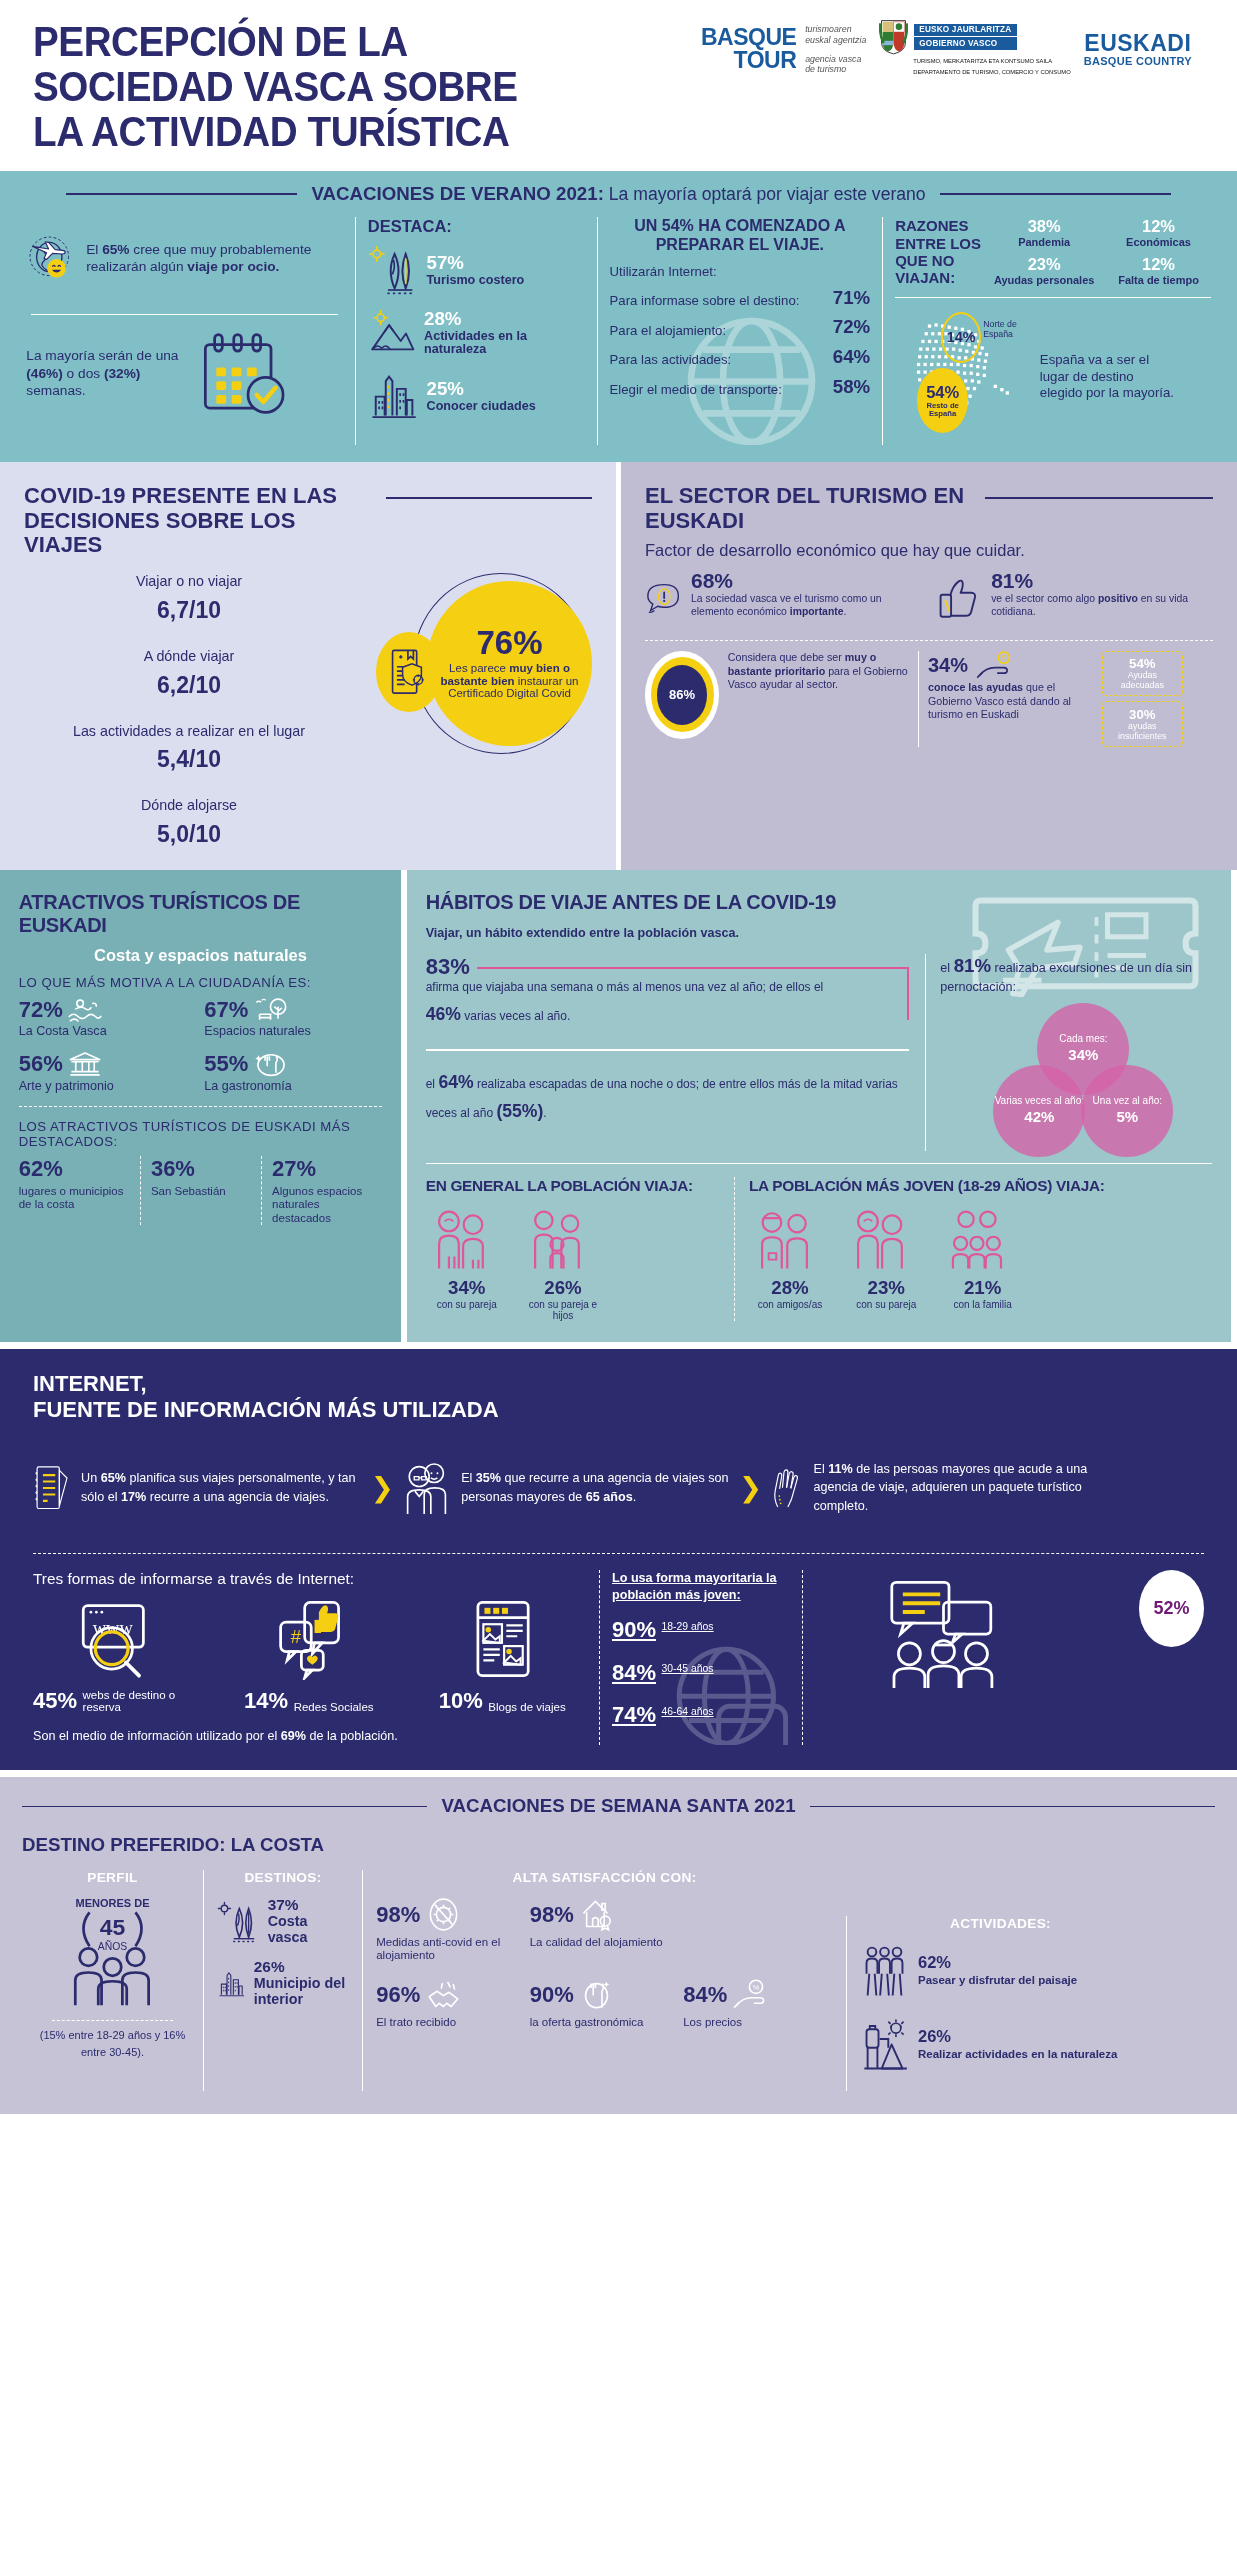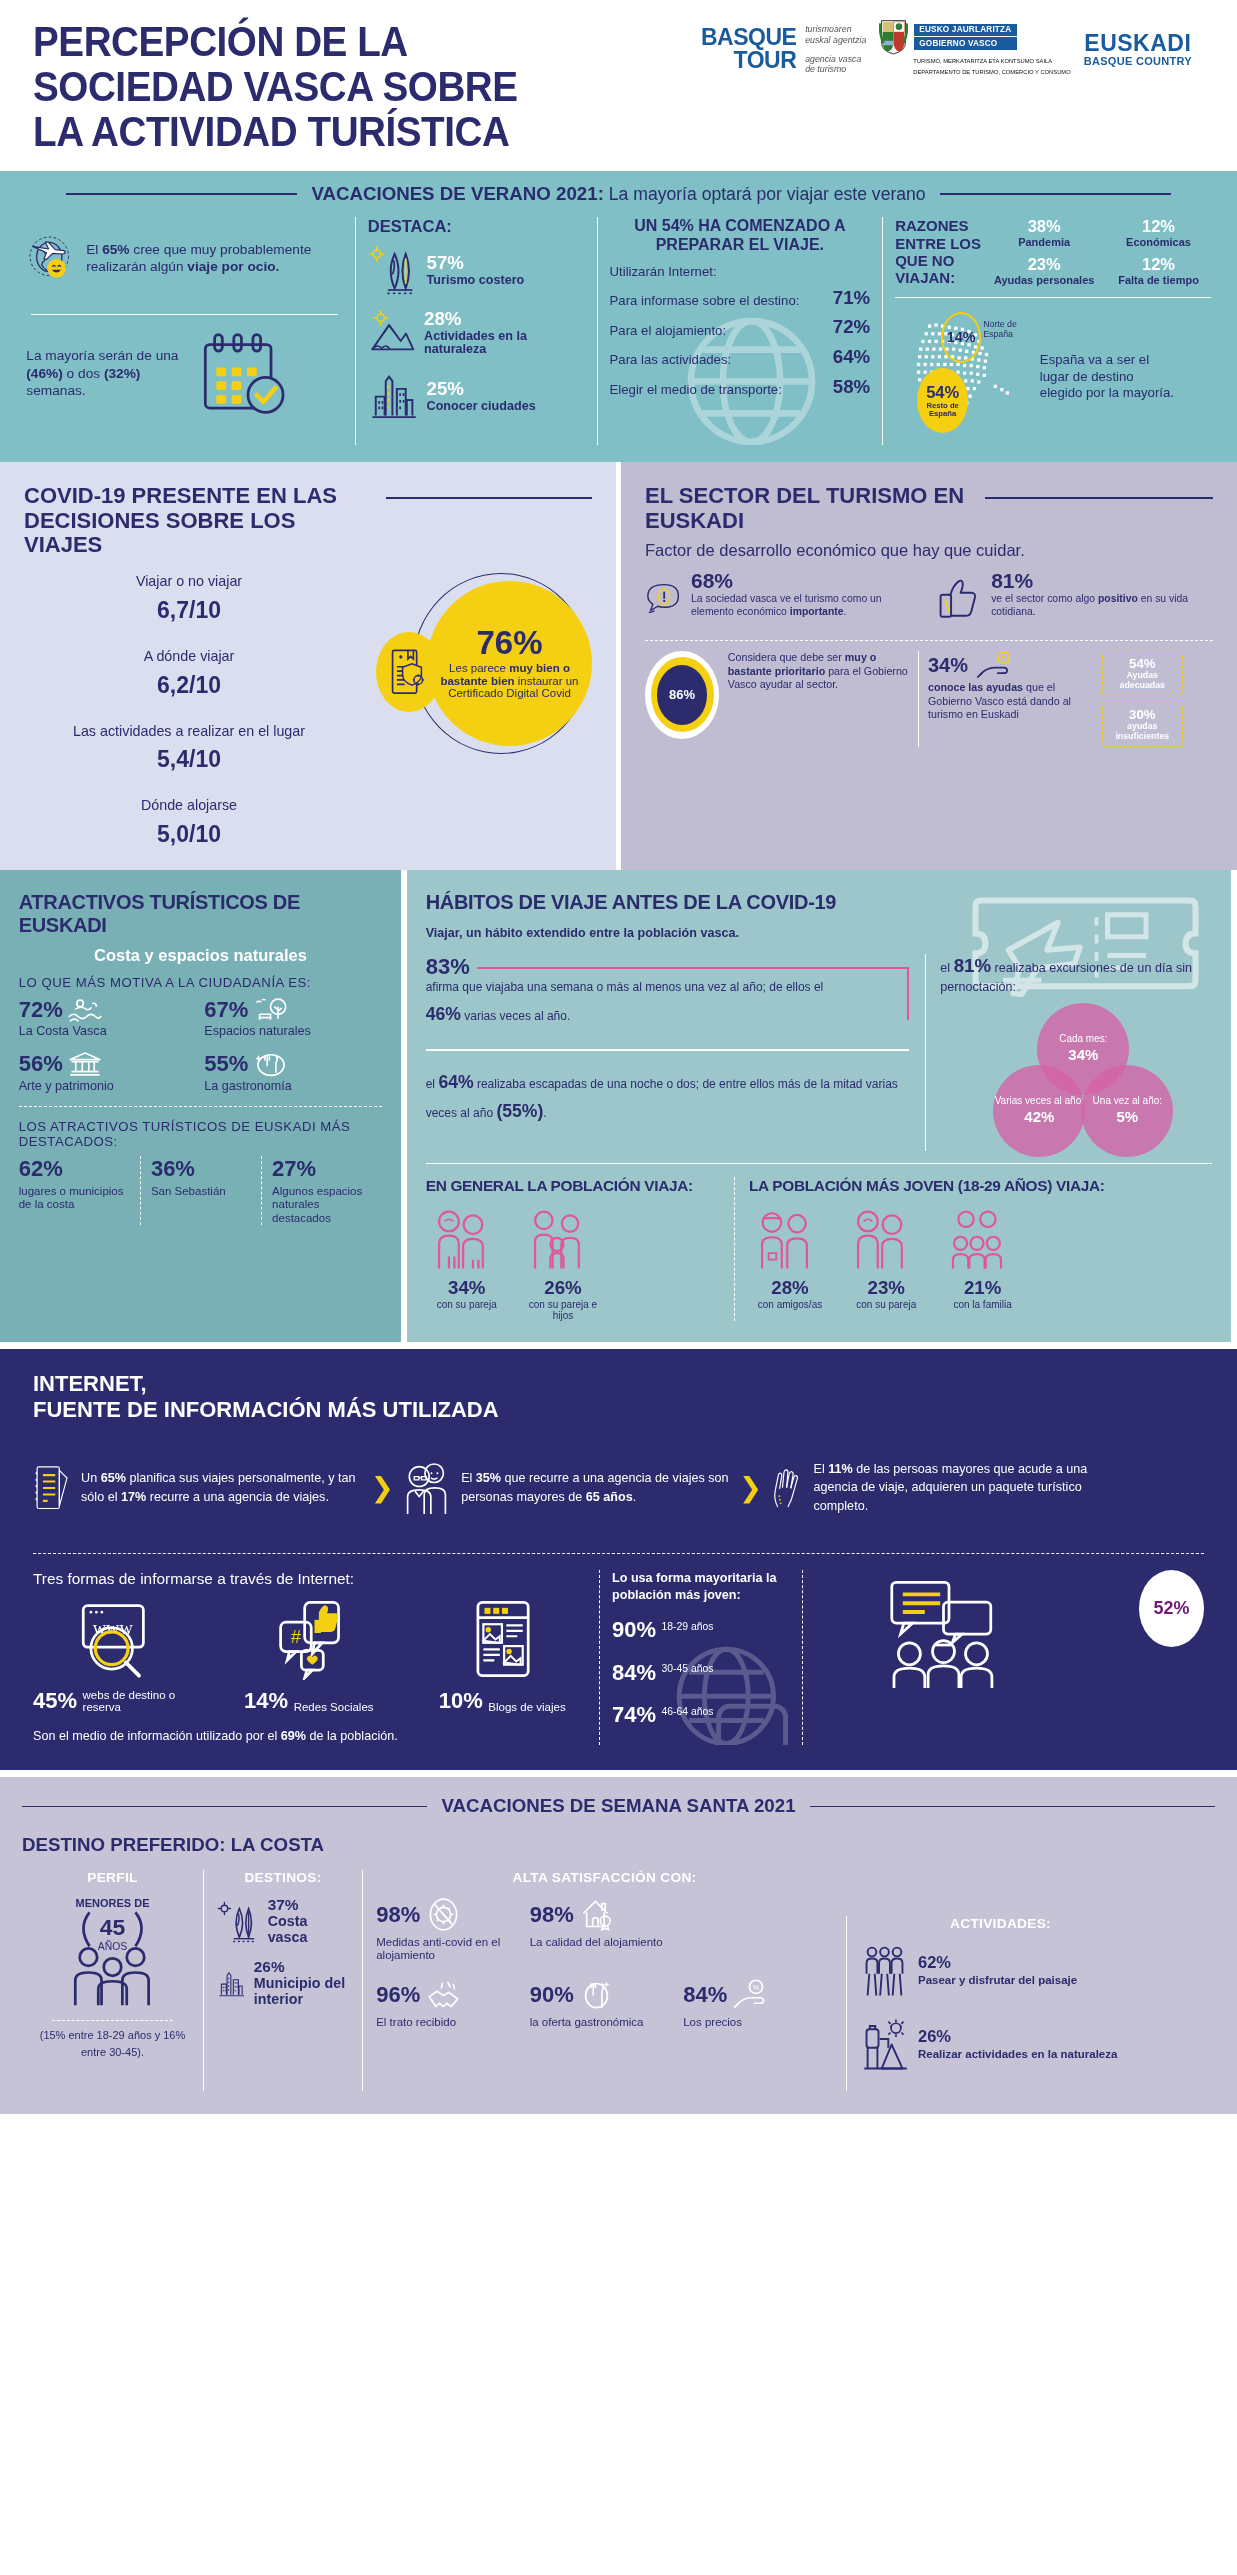--- a/index.html
+++ b/index.html
@@ -121,21 +121,21 @@
   .sb-txt { font-size:10.7px; line-height:1.28; width:181px; }
   .sb-txt b { font-weight:800; }
   .vdiv { width:1.6px; background:#fff; align-self:stretch; }
   .sb-mid { width:165px; }
   .sb-mid .n { font-size:20px; font-weight:800; font-family:"Liberation Sans Narrow","Liberation Sans",sans-serif; }
   .sb-mid .t { font-size:10.7px; line-height:1.28; }
   .sb-mid .t b { font-weight:800; }
   .boxes { display:flex; flex-direction:column; gap:5.5px; }
   .ybox { border:1.6px dashed #f5cf12; border-radius:4.4px; padding:4.4px 7.7px; text-align:center; width:81px; }
   .ybox .n { font-size:13.2px; font-weight:800; color:#fff; font-family:"Liberation Sans Narrow","Liberation Sans",sans-serif; }
-  .ybox .t { font-size:8.8px; line-height:1.1; color:#fff; font-weight:700; }
+  .ybox .t { font-size:8.8px; line-height:1.1; color:#fff; font-weight:400; }
 
   
   .row3 { display:flex; }
   .atr-card { width:401px; background:#79b0b5; padding:21px 18.7px; }
   .hab-card { width:830px; background:#9dc6ca; padding:21px 18.7px; border-left:6.6px solid #fff; }
 
   .atr-title { font-size:20px; line-height:1.12; font-weight:800; }
   .atr-sub { font-size:16.5px; font-weight:800; color:#fff; text-align:center; margin:10px 0 10px 0; }
   .atr-kicker { font-size:13.2px; letter-spacing:0.5px; line-height:1.18; margin-bottom:6.6px; }
   .atr-grid { display:grid; grid-template-columns:1fr 1fr; gap:13.2px 7.7px; }
@@ -186,21 +186,21 @@
   .net { background:#2b2b6e; color:#fff; padding:22px 33px 25px 33px; border-top:7.7px solid #fff; }
   .net-title { font-size:22px; line-height:1.16; font-weight:800; color:#fff; font-family:"Liberation Sans Narrow","Liberation Sans",sans-serif; }
   .net-row { display:flex; align-items:center; gap:7.7px; margin-top:18.7px; }
   .net-it { display:flex; align-items:center; gap:10px; width:330px; }
   .net-it .t { font-size:12.6px; line-height:1.45; }
   .net-it .t b { font-weight:800; }
   .chev { font-size:27.5px; color:#f5cf12; font-weight:300; }
   .net-dash { border-top:1.6px dashed #fff; margin:18.7px 0 16.5px 0; }
   .net-low { display:flex; }
   .nl1 { width:566px; padding-right:14.3px; }
-  .nl2 { width:203px; padding:0 12px; border-left:1.6px dashed #fff; }
+  .nl2 { width:203px; padding:0 12px; border-left:1.6px dashed #fff;text-decoration:underline; }
   .nl3 { flex:1; padding-left:14.3px; border-left:1.6px dashed #fff; position:relative; }
   .nl1 h4 { font-size:15.4px; font-weight:400; margin-bottom:10px; }
   .three { display:flex; gap:14.3px; justify-content:space-between; }
   .three-it { text-align:center; width:165px; }
   .three-it .row { display:flex; align-items:flex-end; gap:5.5px; justify-content:center; margin-top:7.7px; }
   .three-it .n { font-size:22px; font-weight:800; font-family:"Liberation Sans Narrow","Liberation Sans",sans-serif; }
   .three-it .l { font-size:11.5px; line-height:1.1; text-align:left; }
   .nl1-foot { font-size:12.6px; margin-top:15.4px; }
   .nl1-foot b { font-weight:800; }
   .nl2 h4 { font-size:12.6px; line-height:1.3; margin-bottom:14.3px; }

